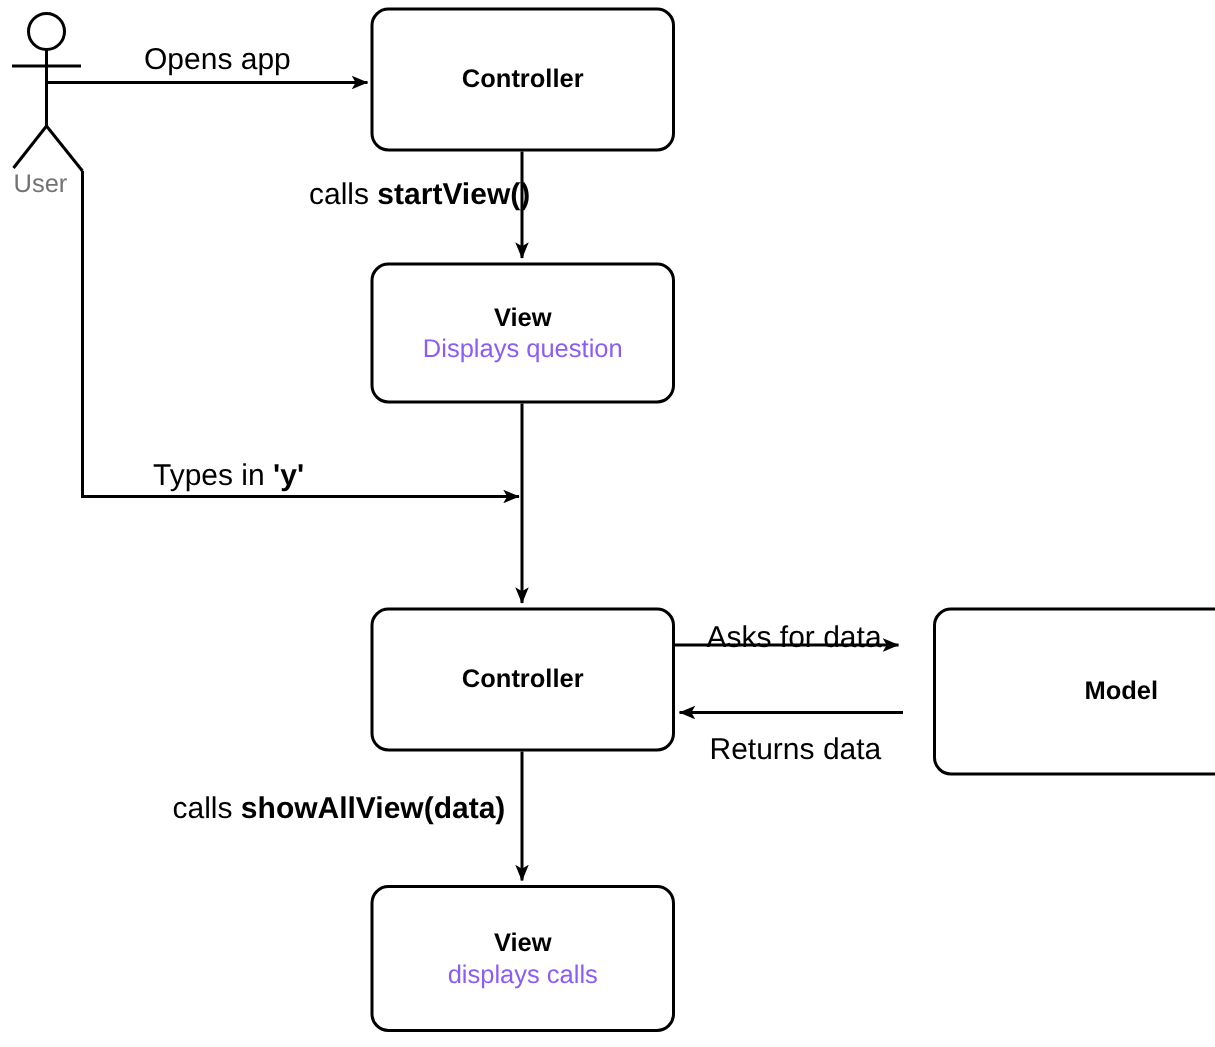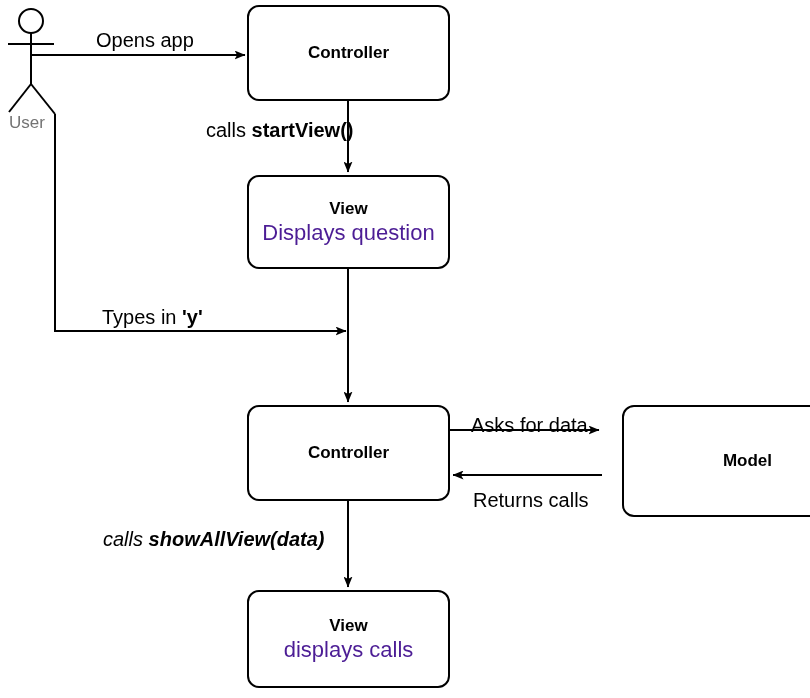--- a/index.html
+++ b/index.html
@@ -35,22 +35,22 @@
     text-align: center;
     line-height: 1.25;
   }
   .node-title {
     font-weight: bold;
     font-size: 17px;
     color: #000000;
   }
   .node-sub {
     font-weight: normal;
-    font-size: 22px;
-    color: #4c1d95;
+    font-size: 17px;
+    color: #8b5cf6;
   }
   .edge-label {
     position: absolute;
     font-size: 20px;
     color: #000000;
     white-space: nowrap;
     line-height: 1.1;
   }
   .edge-label .b { font-weight: bold; }
   .edge-label .n { font-weight: normal; }
@@ -144,20 +144,20 @@
 
   <div class="edge-label" style="left:102px; top:306px;">
     <span class="n">Types in </span><span class="b">'y'</span>
   </div>
 
   <div class="edge-label" style="left:471px; top:414px;">
     <span class="n">Asks for data</span>
   </div>
 
   <div class="edge-label" style="left:473px; top:489px;">
-    <span class="n">Returns calls</span>
+    <span class="n">Returns data</span>
   </div>
 
-  <div class="edge-label" style="left:103px; top:528px;font-style:italic;">
+  <div class="edge-label" style="left:115px; top:528px;">
     <span class="n">calls </span><span class="b">showAllView(data)</span>
   </div>
 
 </div>
 
 </body></html>

